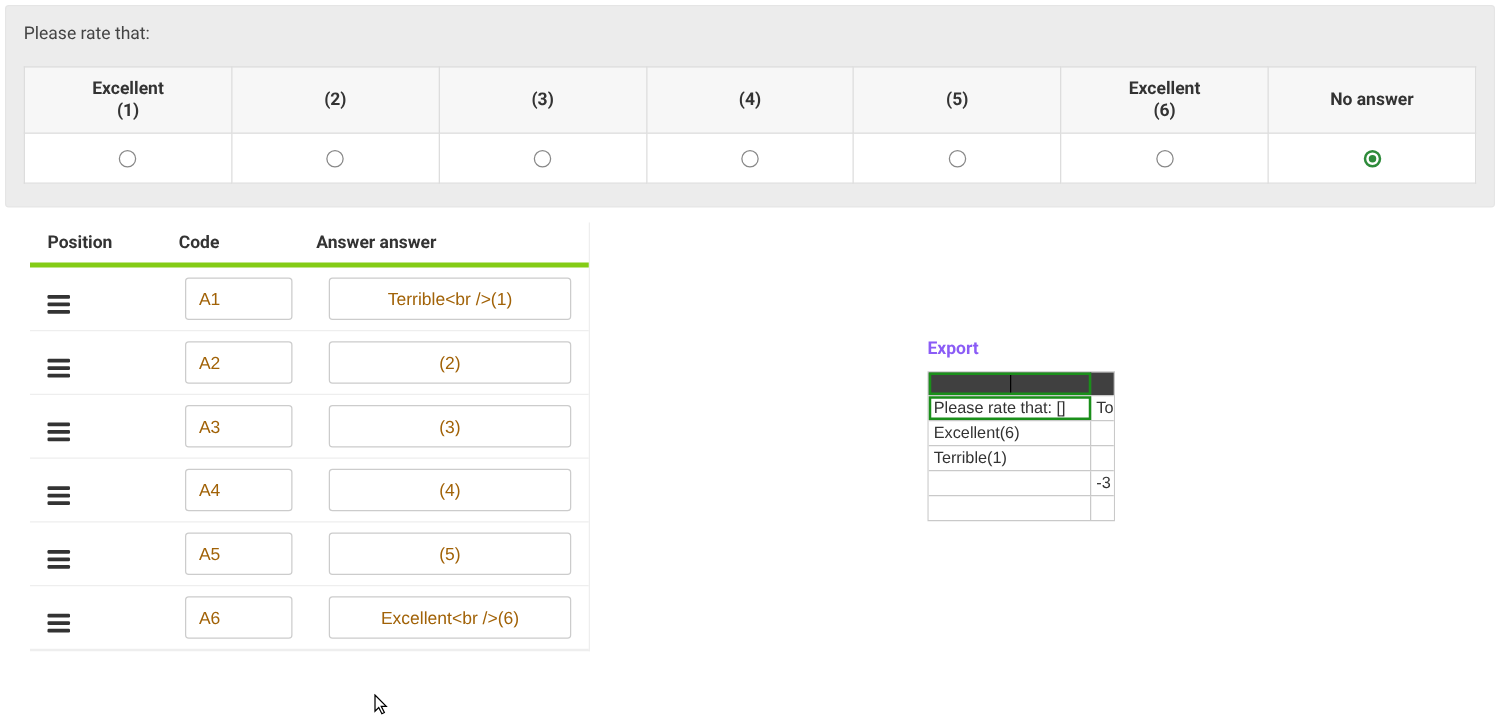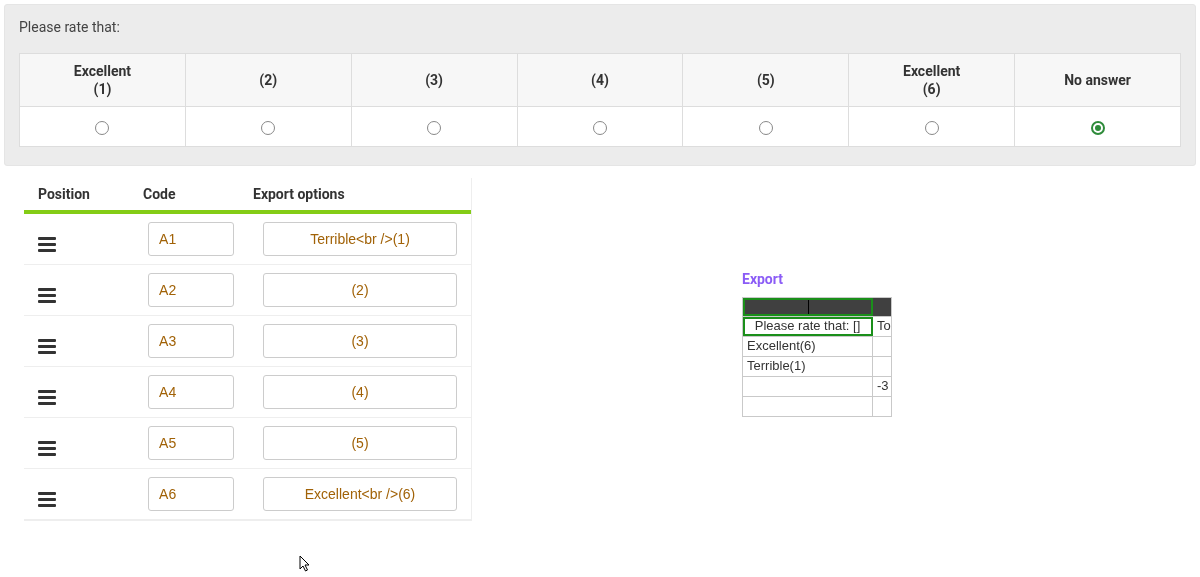--- a/index.html
+++ b/index.html
@@ -165,21 +165,20 @@
     overflow: hidden;
     flex: 1;
     border-right: 1px solid #c9c9c9;
   }
   .sheet .cell:last-child { border-right: none; }
   .sheet .cell.num { text-align: right; }
   .sheet .sel {
     outline: 2px solid #1a8f1a;
     outline-offset: -2px;
     position: relative;
-    text-align: center;
   }
   .sheet .sel .caret {
     position: absolute;
     left: 50%;
     top: 2px;
     width: 1px;
     height: 14px;
     background: #000;
     animation: blink 1s step-end infinite;
   }
@@ -242,21 +241,21 @@
     </tbody>
   </table>
 </div>
 
 <div class="lower-row">
 
   <div class="answer-editor">
     <div class="editor-header">
       <div class="col-pos">Position</div>
       <div class="col-code">Code</div>
-      <div class="col-ans">Export options</div>
+      <div class="col-ans">Answer answer</div>
     </div>
 
     <div id="editor-rows">
         <div class="editor-row">
           <div class="col-pos"><span class="drag-icon">
               <span></span>
               <span></span>
               <span></span>
             </span></div>
           <div class="col-code"><input class="input-code" value="A1" style=""></div>

